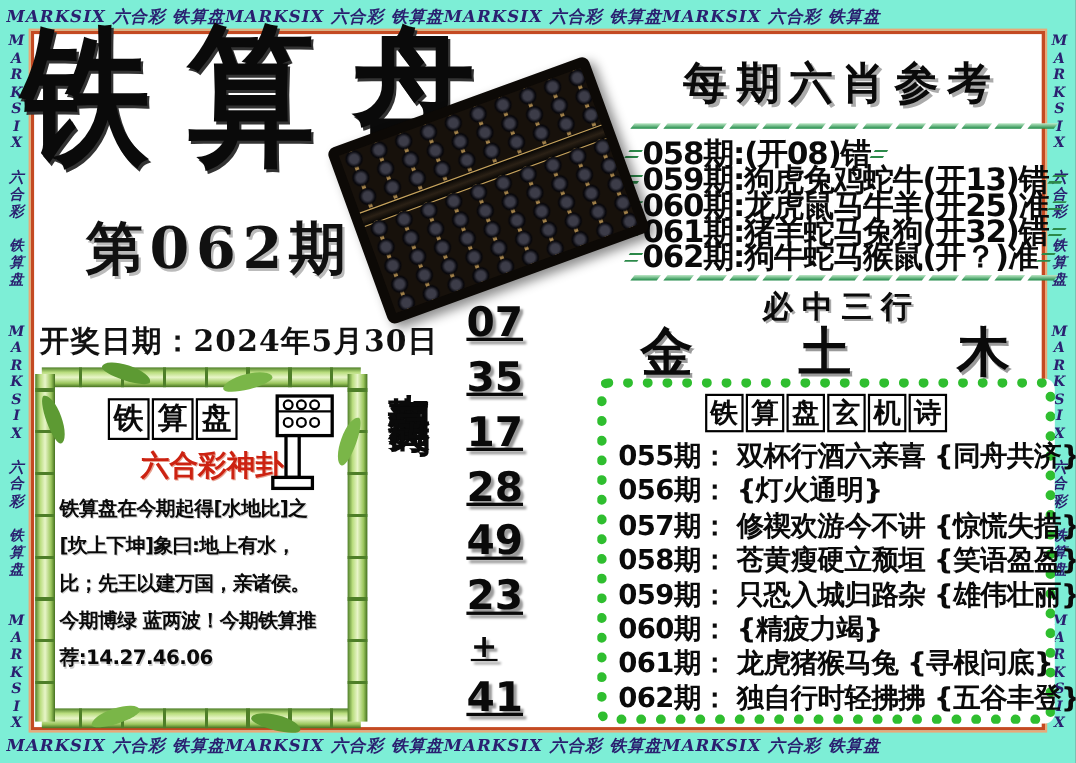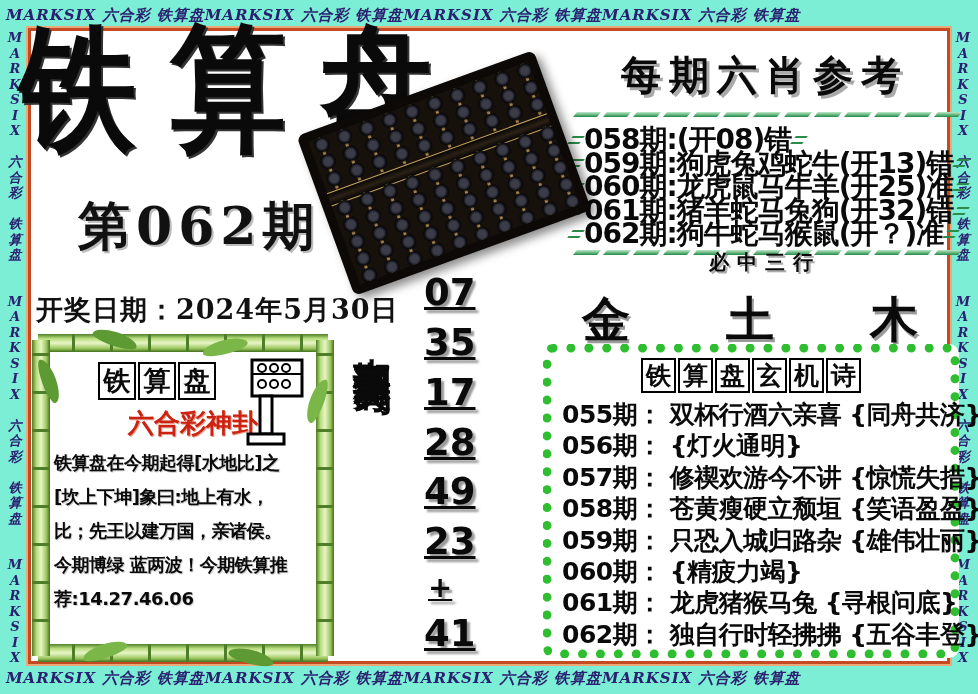--- a/index.html
+++ b/index.html
@@ -41,21 +41,21 @@
   #sixxiao-title{position:absolute;left:600px;top:48px;width:330px;text-align:center;font-family:"DejaVu Serif","Liberation Serif",serif;font-weight:900;font-size:40px;color:#0a0a0a;letter-spacing:8px;text-shadow:3px 3px 0 #aaa;white-space:nowrap;}
   .slash-row{position:absolute;left:575px;width:385px;height:10px;display:flex;justify-content:space-between;}
   .slash-row i{display:block;width:24px;height:5px;background:linear-gradient(180deg,#bfe9c8,#1f8a47);transform:skewX(-38deg);}
   #slash-top{top:112px;}
   #slash-bottom{top:250px;}
   #sixxiao-rows{position:absolute;left:568px;top:128px;width:400px;}
   .sx-row{font-size:28px;font-weight:800;color:#0a0a0a;line-height:23.6px;white-space:nowrap;letter-spacing:-1px;display:flex;align-items:center;}
   .sx-row .edge{display:inline-block;width:12px;height:8px;margin:0 2px;background:repeating-linear-gradient(180deg,#2c8a4a 0 2px,rgba(0,0,0,0) 2px 6px);transform:skewX(-35deg);flex:0 0 auto;}
 
   
-  #musthit-title{position:absolute;left:640px;top:249px;width:250px;text-align:center;font-family:"DejaVu Serif","Liberation Serif",serif;font-weight:900;font-size:20px;letter-spacing:8px;color:#0a0a0a;text-shadow:2px 2px 0 #aaa;white-space:nowrap;}
+  #musthit-title{position:absolute;left:640px;top:260px;width:250px;text-align:center;font-family:"DejaVu Serif","Liberation Serif",serif;font-weight:900;font-size:28px;letter-spacing:8px;color:#0a0a0a;text-shadow:2px 2px 0 #aaa;white-space:nowrap;}
   #elements-row{position:absolute;left:570px;top:288px;width:360px;display:flex;justify-content:space-between;padding:0 12px;box-sizing:border-box;}
   #elements-row span{font-family:"DejaVu Serif","Liberation Serif",serif;font-size:48px;font-weight:bold;color:#0a0a0a;text-shadow:2px 3px 0 #9a9a9a;}
 
   
   #poem-box{position:absolute;left:543px;top:344px;width:416px;height:314px;border:9px dotted #2fbe2f;border-radius:10px;background:#fff;box-sizing:border-box;}
   #poem-title{display:flex;justify-content:center;gap:2px;margin-top:5px;}
   #poem-title span{display:inline-block;width:31px;height:31px;border:2px solid #000;font-size:25px;font-weight:900;line-height:31px;text-align:center;color:#0a0a0a;background:#fff;}
   #poem-rows{margin-top:6px;padding-left:10px;}
   .poem-row{display:flex;gap:8px;font-size:25px;font-weight:800;color:#0a0a0a;line-height:31.4px;white-space:nowrap;letter-spacing:-0.5px;}
 

